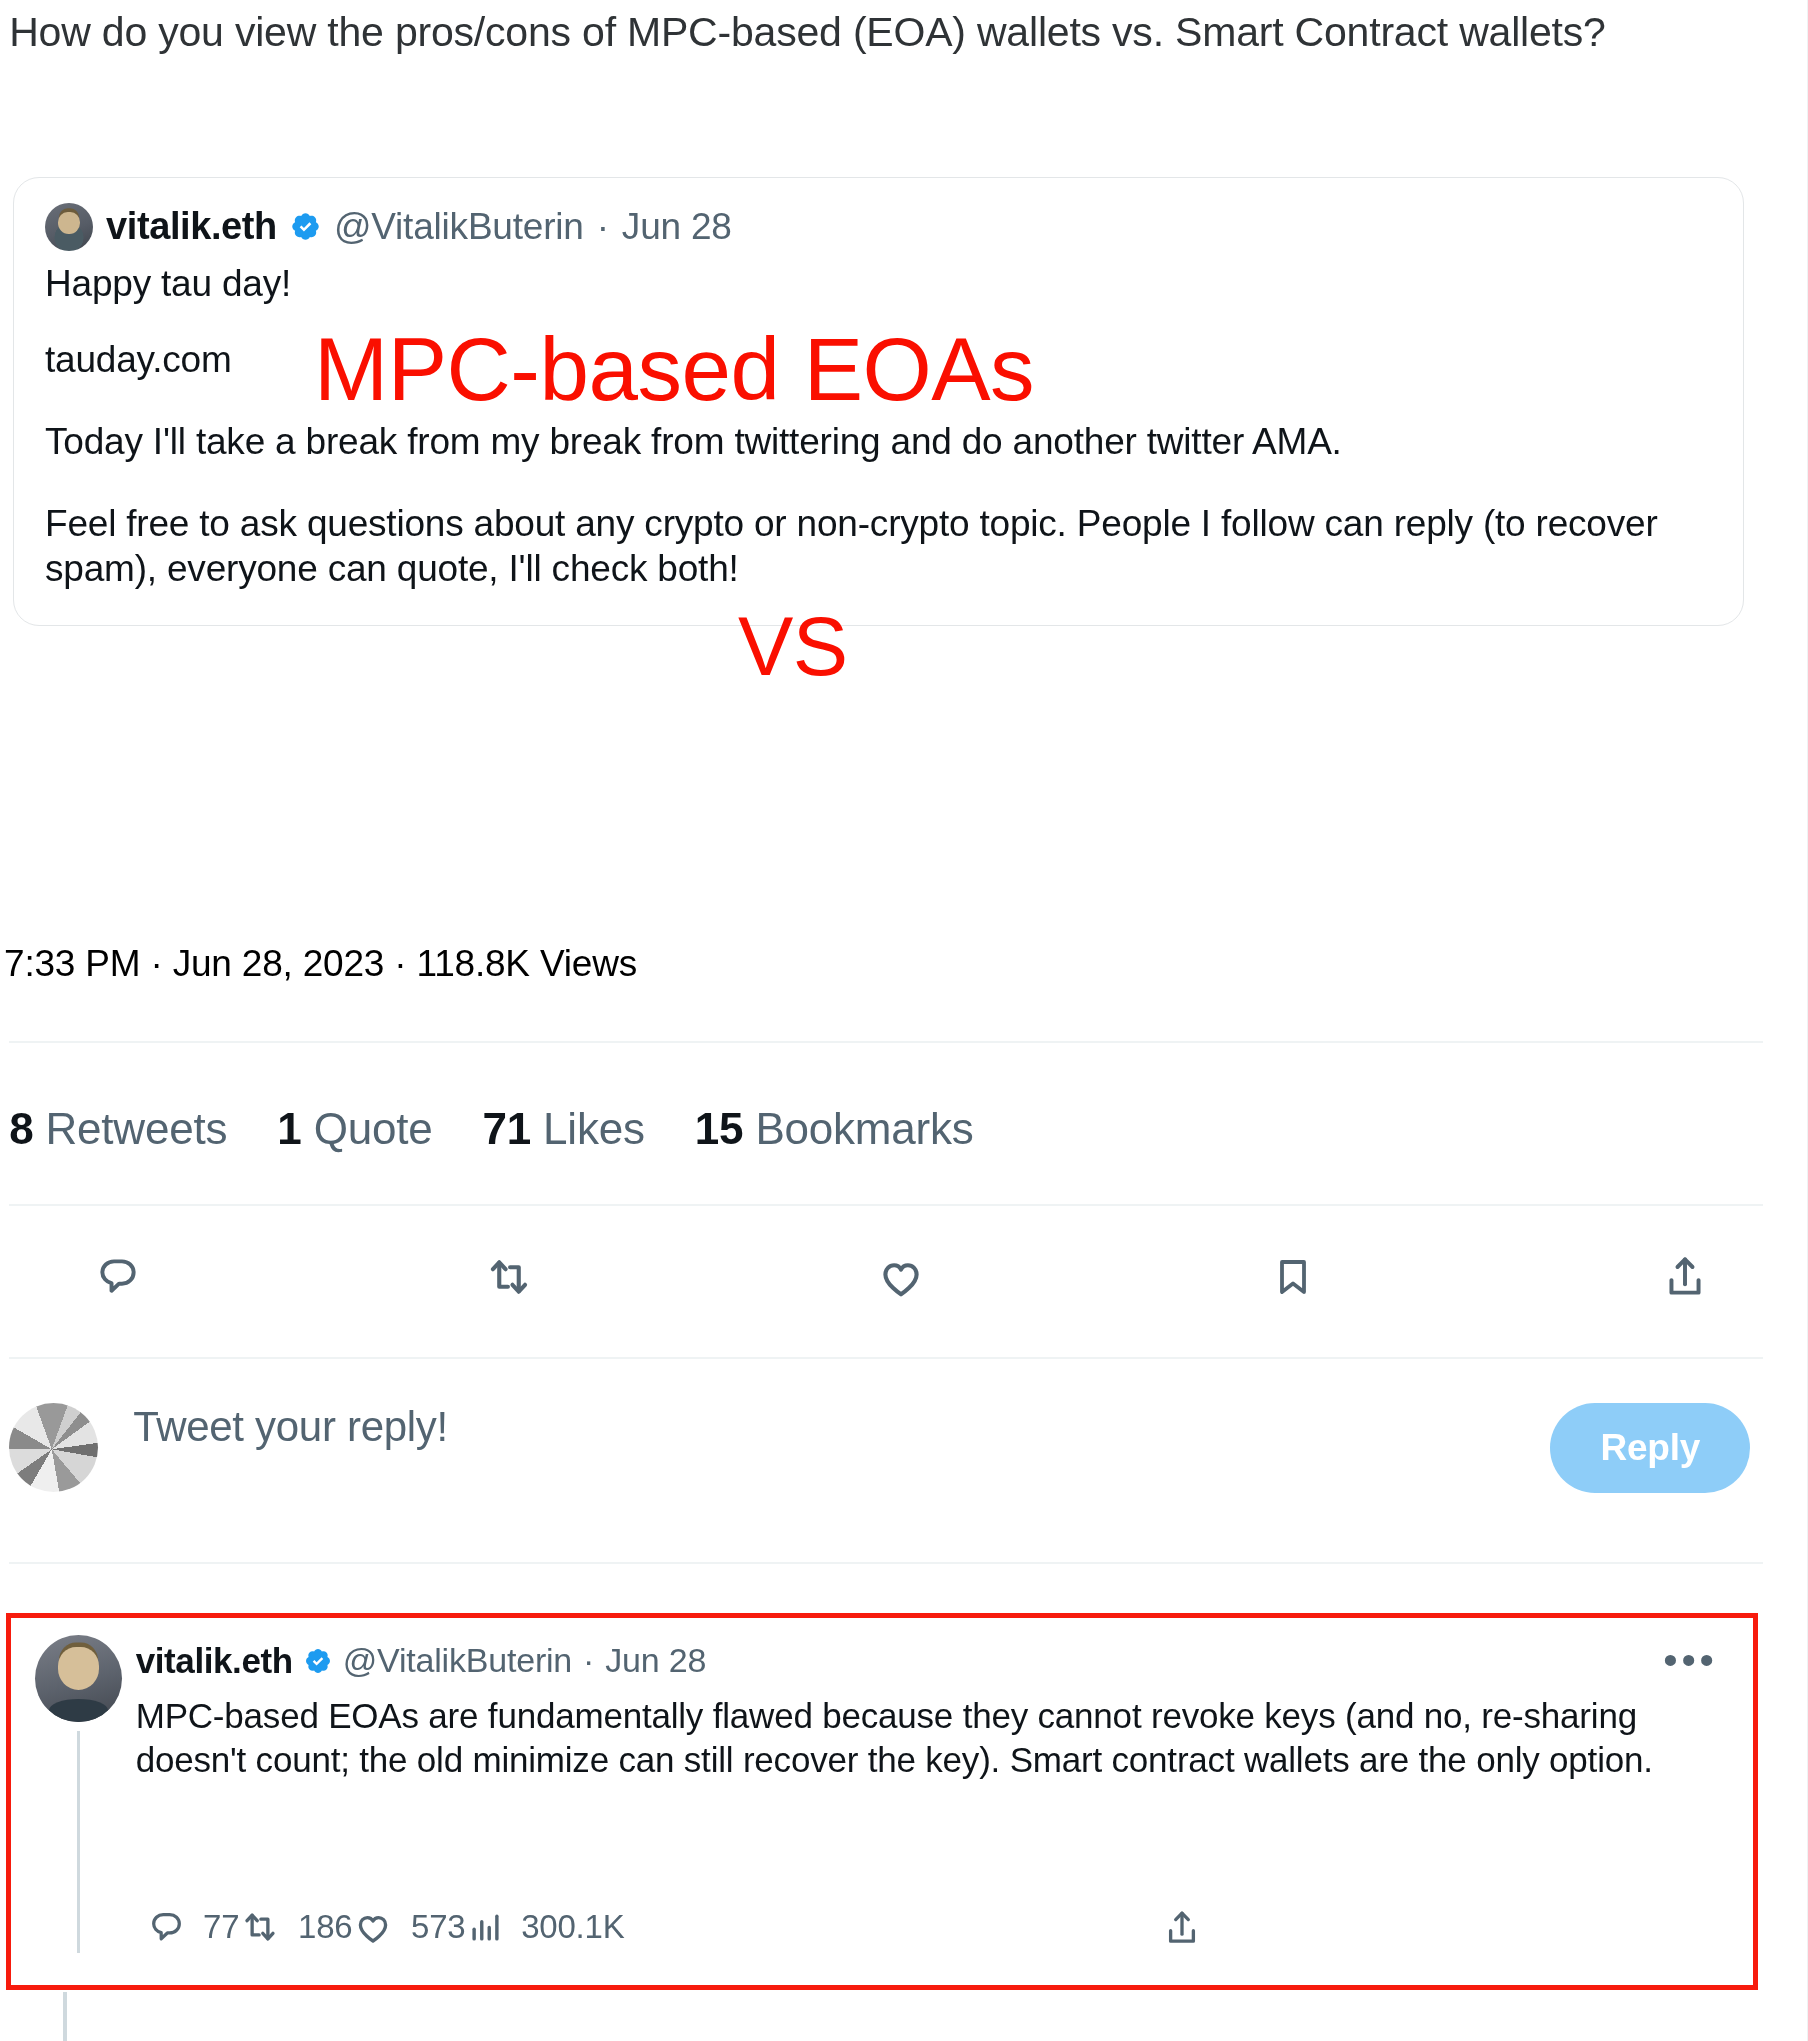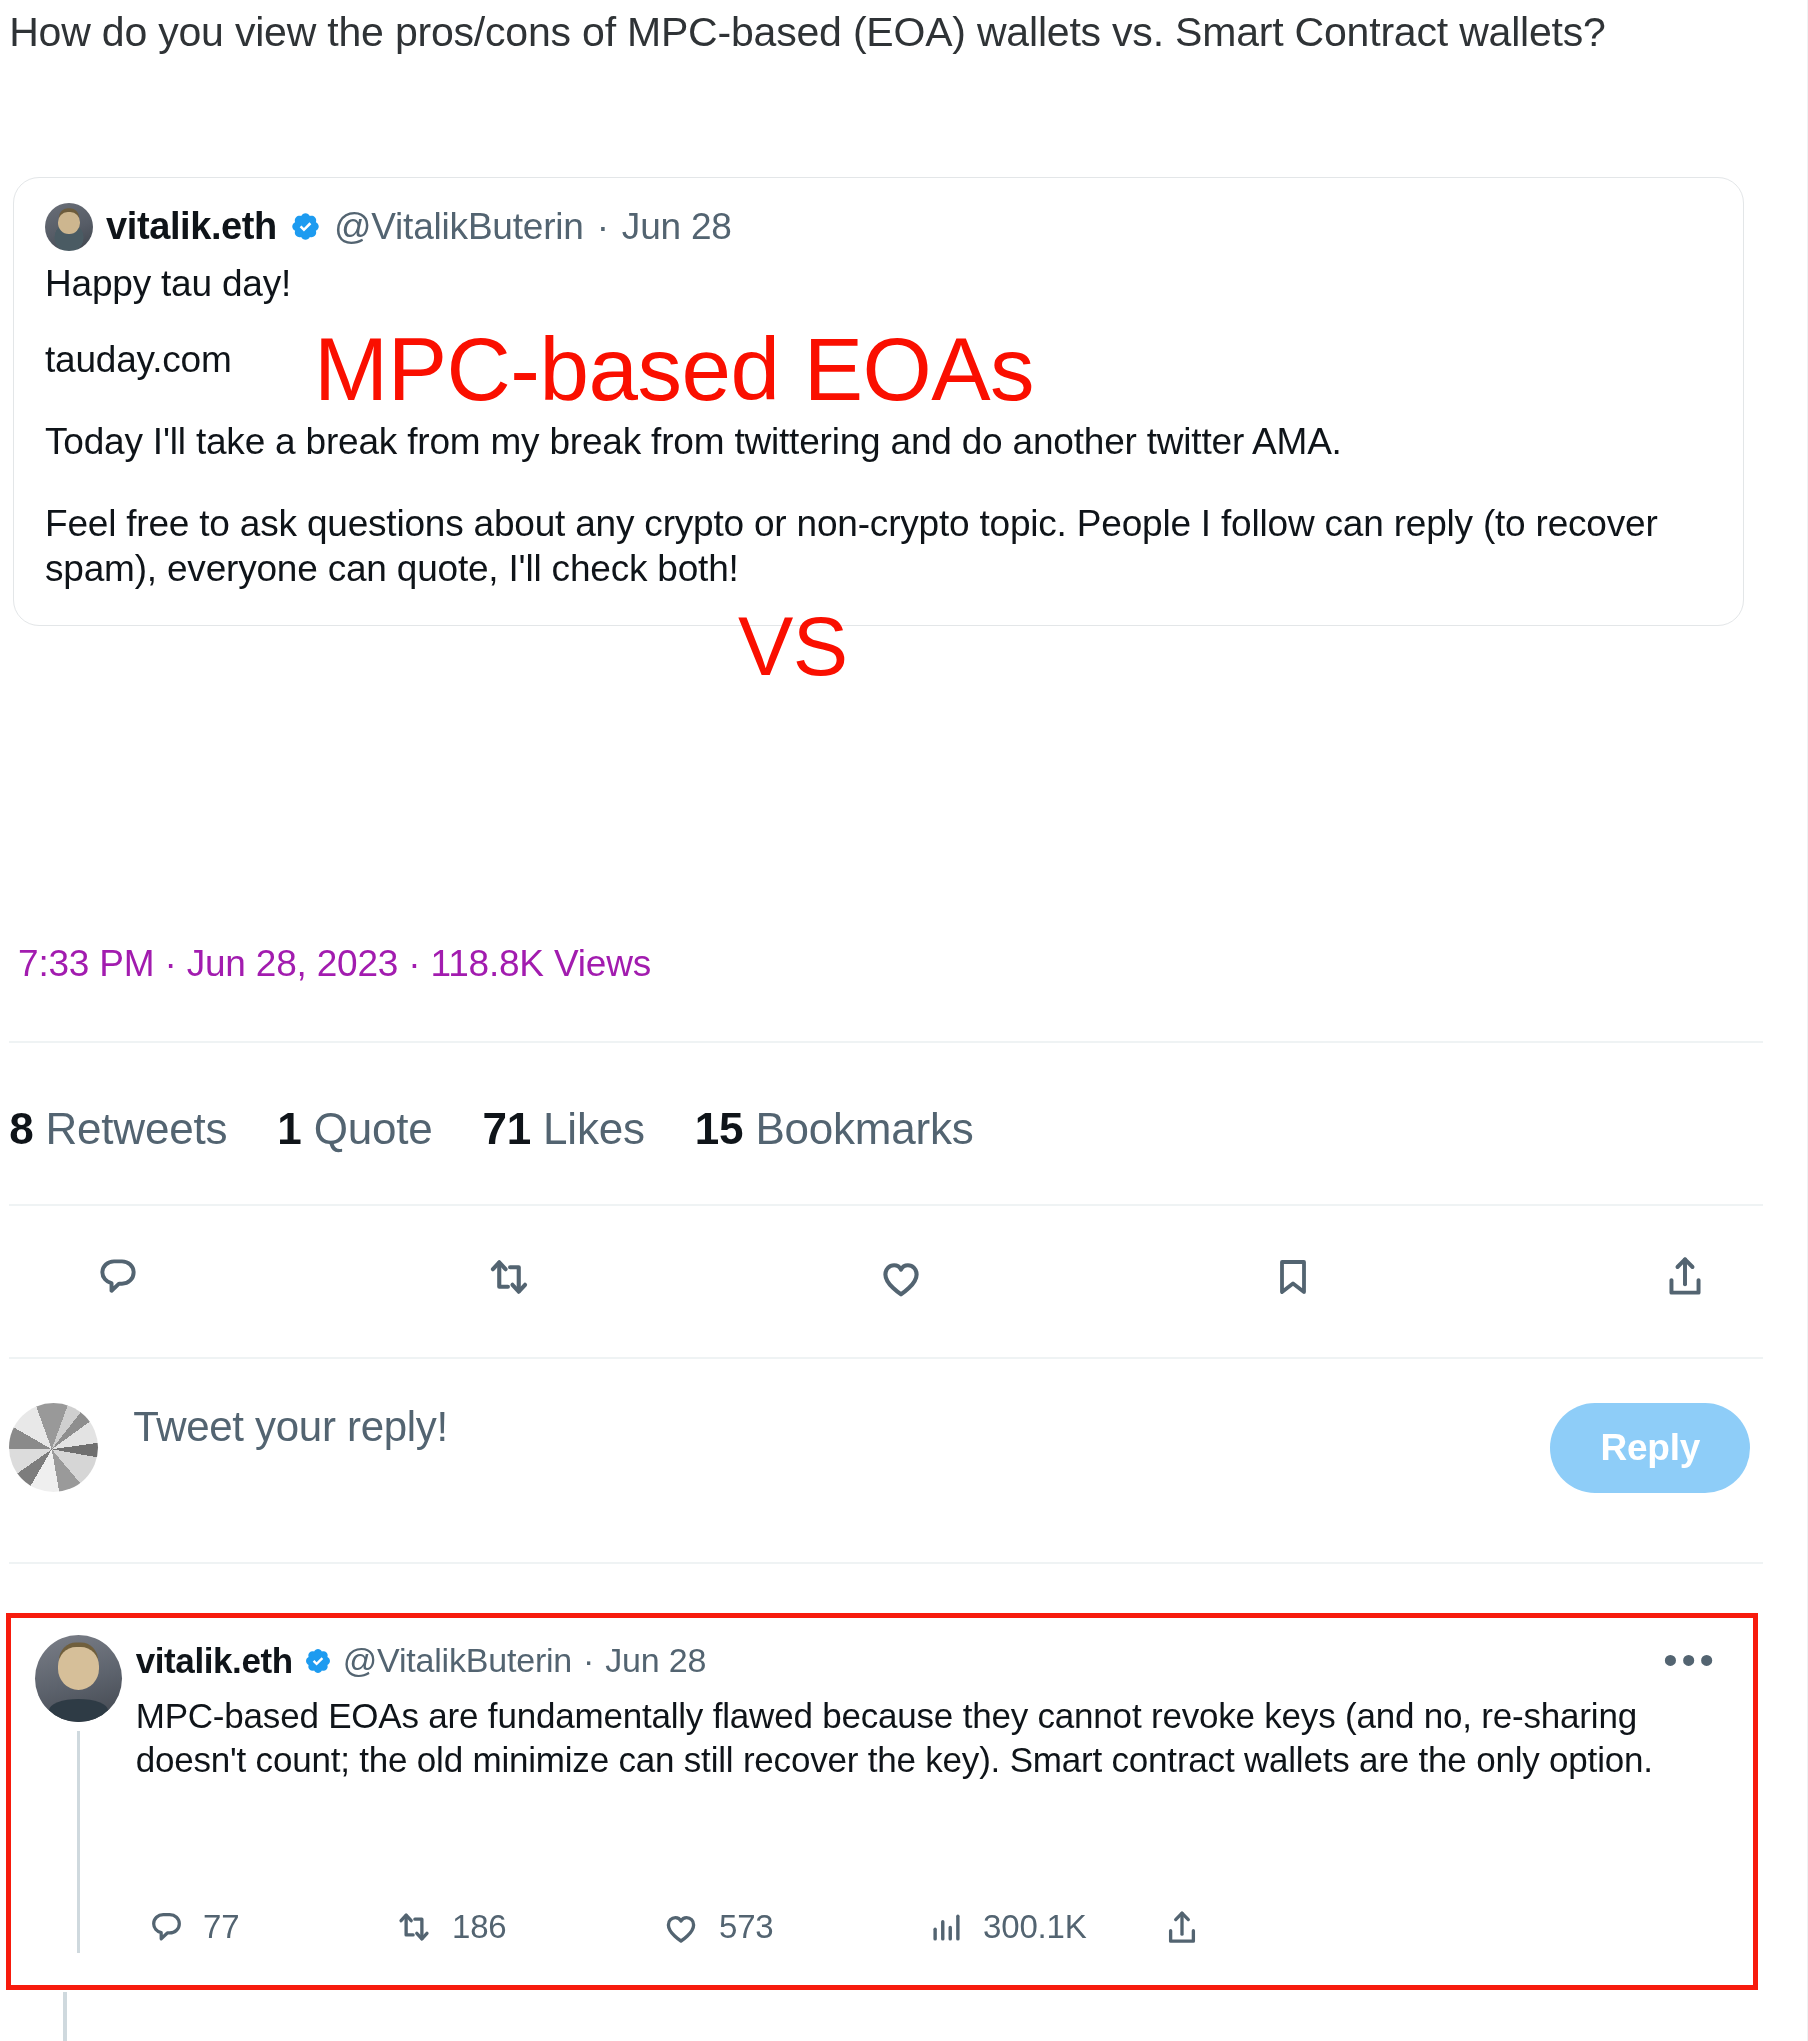--- a/index.html
+++ b/index.html
@@ -114,24 +114,24 @@
     color: #0f1419;
     letter-spacing: -0.2px;
   }
   .qc-body p { margin: 0; }
   .qc-gap { height: 37px; }
   .qc-gap-sm { height: 31px; }
 
   
   .meta-row {
     position: absolute;
-    left: 18px;
+    left: 4px;
     top: 943px;
     font-size: 37px;
-    color: #a21caf;
+    color: #000000;
     letter-spacing: -0.2px;
     white-space: nowrap;
   }
 
   .divider {
     position: absolute;
     left: 9.2px;
     width: 1754px;
     height: 1.8px;
     background: #eff3f4;
@@ -331,21 +331,20 @@
     color: #0f1419;
     letter-spacing: -0.2px;
   }
   .reply-metrics {
     position: absolute;
     left: 135px;
     bottom: 37px;
     width: 941px;
     display: flex;
     align-items: center;
-    justify-content: space-between;
   }
   .metric {
     display: flex;
     align-items: center;
     gap: 16.6px;
     color: #536471;
     font-size: 33px;
     letter-spacing: -0.2px;
   }
   .metric svg { display: block; }

